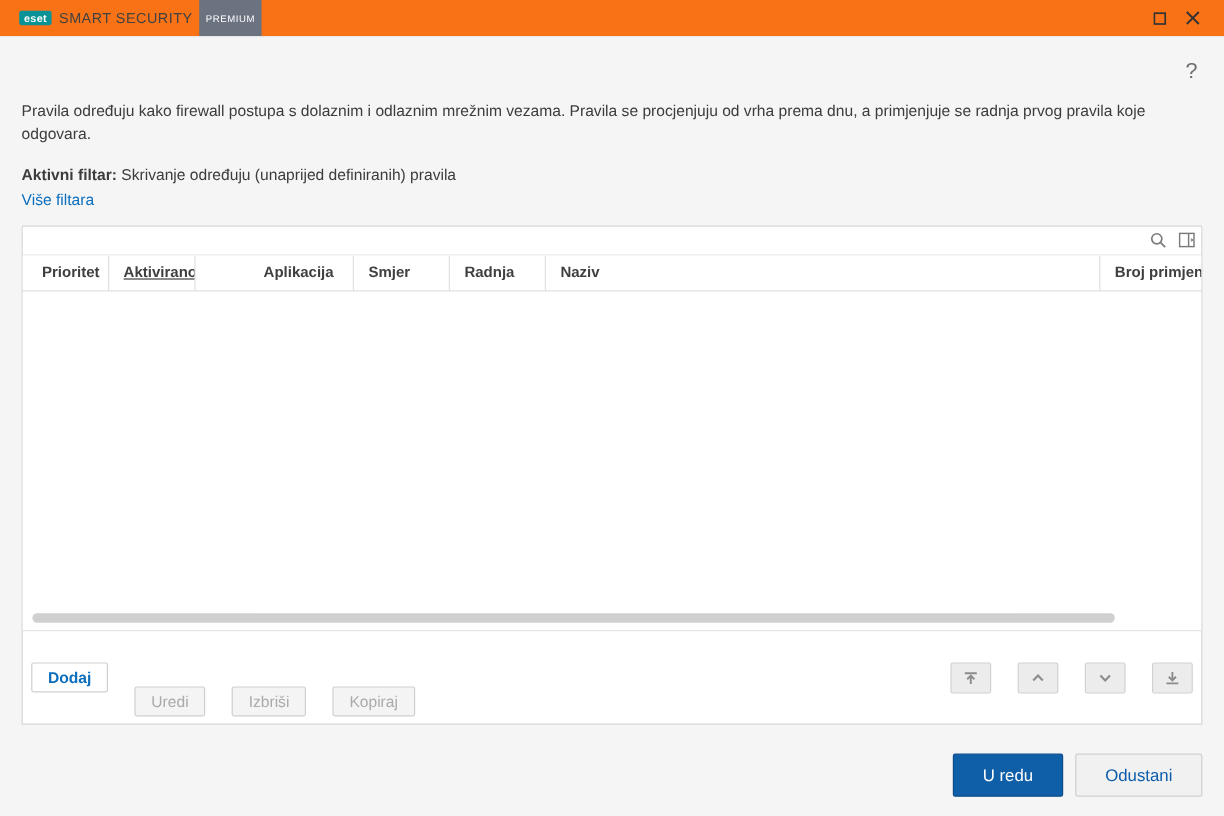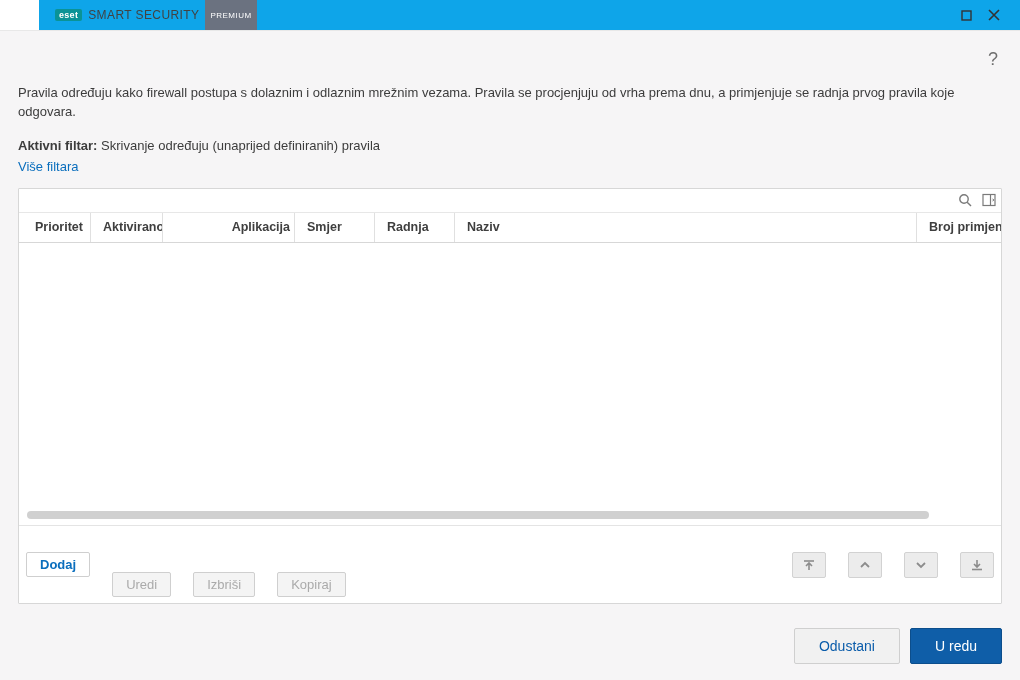--- a/index.html
+++ b/index.html
@@ -11,23 +11,22 @@
       width: 1020px;
       height: 680px;
       overflow: hidden;
       display: flex;
       flex-direction: column;
     }
     .titlebar {
       display: flex;
       align-items: center;
       padding: 6px 12px 6px 16px;
-      background: #0ea5e9;
+      background: #f97316;
       height: 30px;
-      margin-left: 39px;
     }
     .logo-badge {
       background: #0a9396;
       color: #fff;
       font-size: 9px;
       font-weight: bold;
       padding: 1px 4px;
       border-radius: 2px;
       margin-right: 6px;
       letter-spacing: 0.3px;
@@ -120,31 +119,31 @@
       display: flex; align-items: center; justify-content: center;
       color: #7a7a7a; cursor: pointer;
     }
     .grid-head {
       display: flex;
       height: 30px;
       border-bottom: 1px solid #d7d7d7;
       background: #fff;
     }
     .gh-cell {
-      padding: 7px 4px 6px 12px;
+      padding: 7px 16px 6px 12px;
       font-size: 12.5px;
       font-weight: 700;
       color: #3f3f3f;
       border-right: 1px solid #e0e0e0;
       white-space: nowrap;
       overflow: hidden;
     }
     .gh-cell:last-child { border-right: none; text-align: right; padding-right: 8px; }
     .c-pri { width: 72px; padding-left: 16px;}
-    .c-akt { width: 72px; }
+    .c-akt { width: 72px; text-decoration: underline; }
     .c-app { width: 132px; text-align: right; }
     .c-smj { width: 80px; }
     .c-rad { width: 80px; }
     .c-naz { flex: 1; }
     .c-brp { width: 84px; }
     .grid-body {
       flex: 1;
       background: #fff;
       position: relative;
       overflow: hidden;
@@ -308,16 +307,16 @@
       <div class="move-btn">
         <svg width="14" height="14" viewBox="0 0 14 14">
             <path d="M7 2 L7 9 M4 6 L7 9 L10 6" fill="none" stroke="#8c8c8c" stroke-width="1.6"></path>
             <line x1="2" y1="11.5" x2="12" y2="11.5" stroke="#8c8c8c" stroke-width="1.6"></line>
           </svg>
       </div>
     </div>
   </div>
 
   <div class="footer">
+    <button class="btn btn-primary">U redu</button>
     <button class="btn btn-secondary">Odustani</button>
-    <button class="btn btn-primary">U redu</button>
   </div>
 </div>
 
 </body></html>

